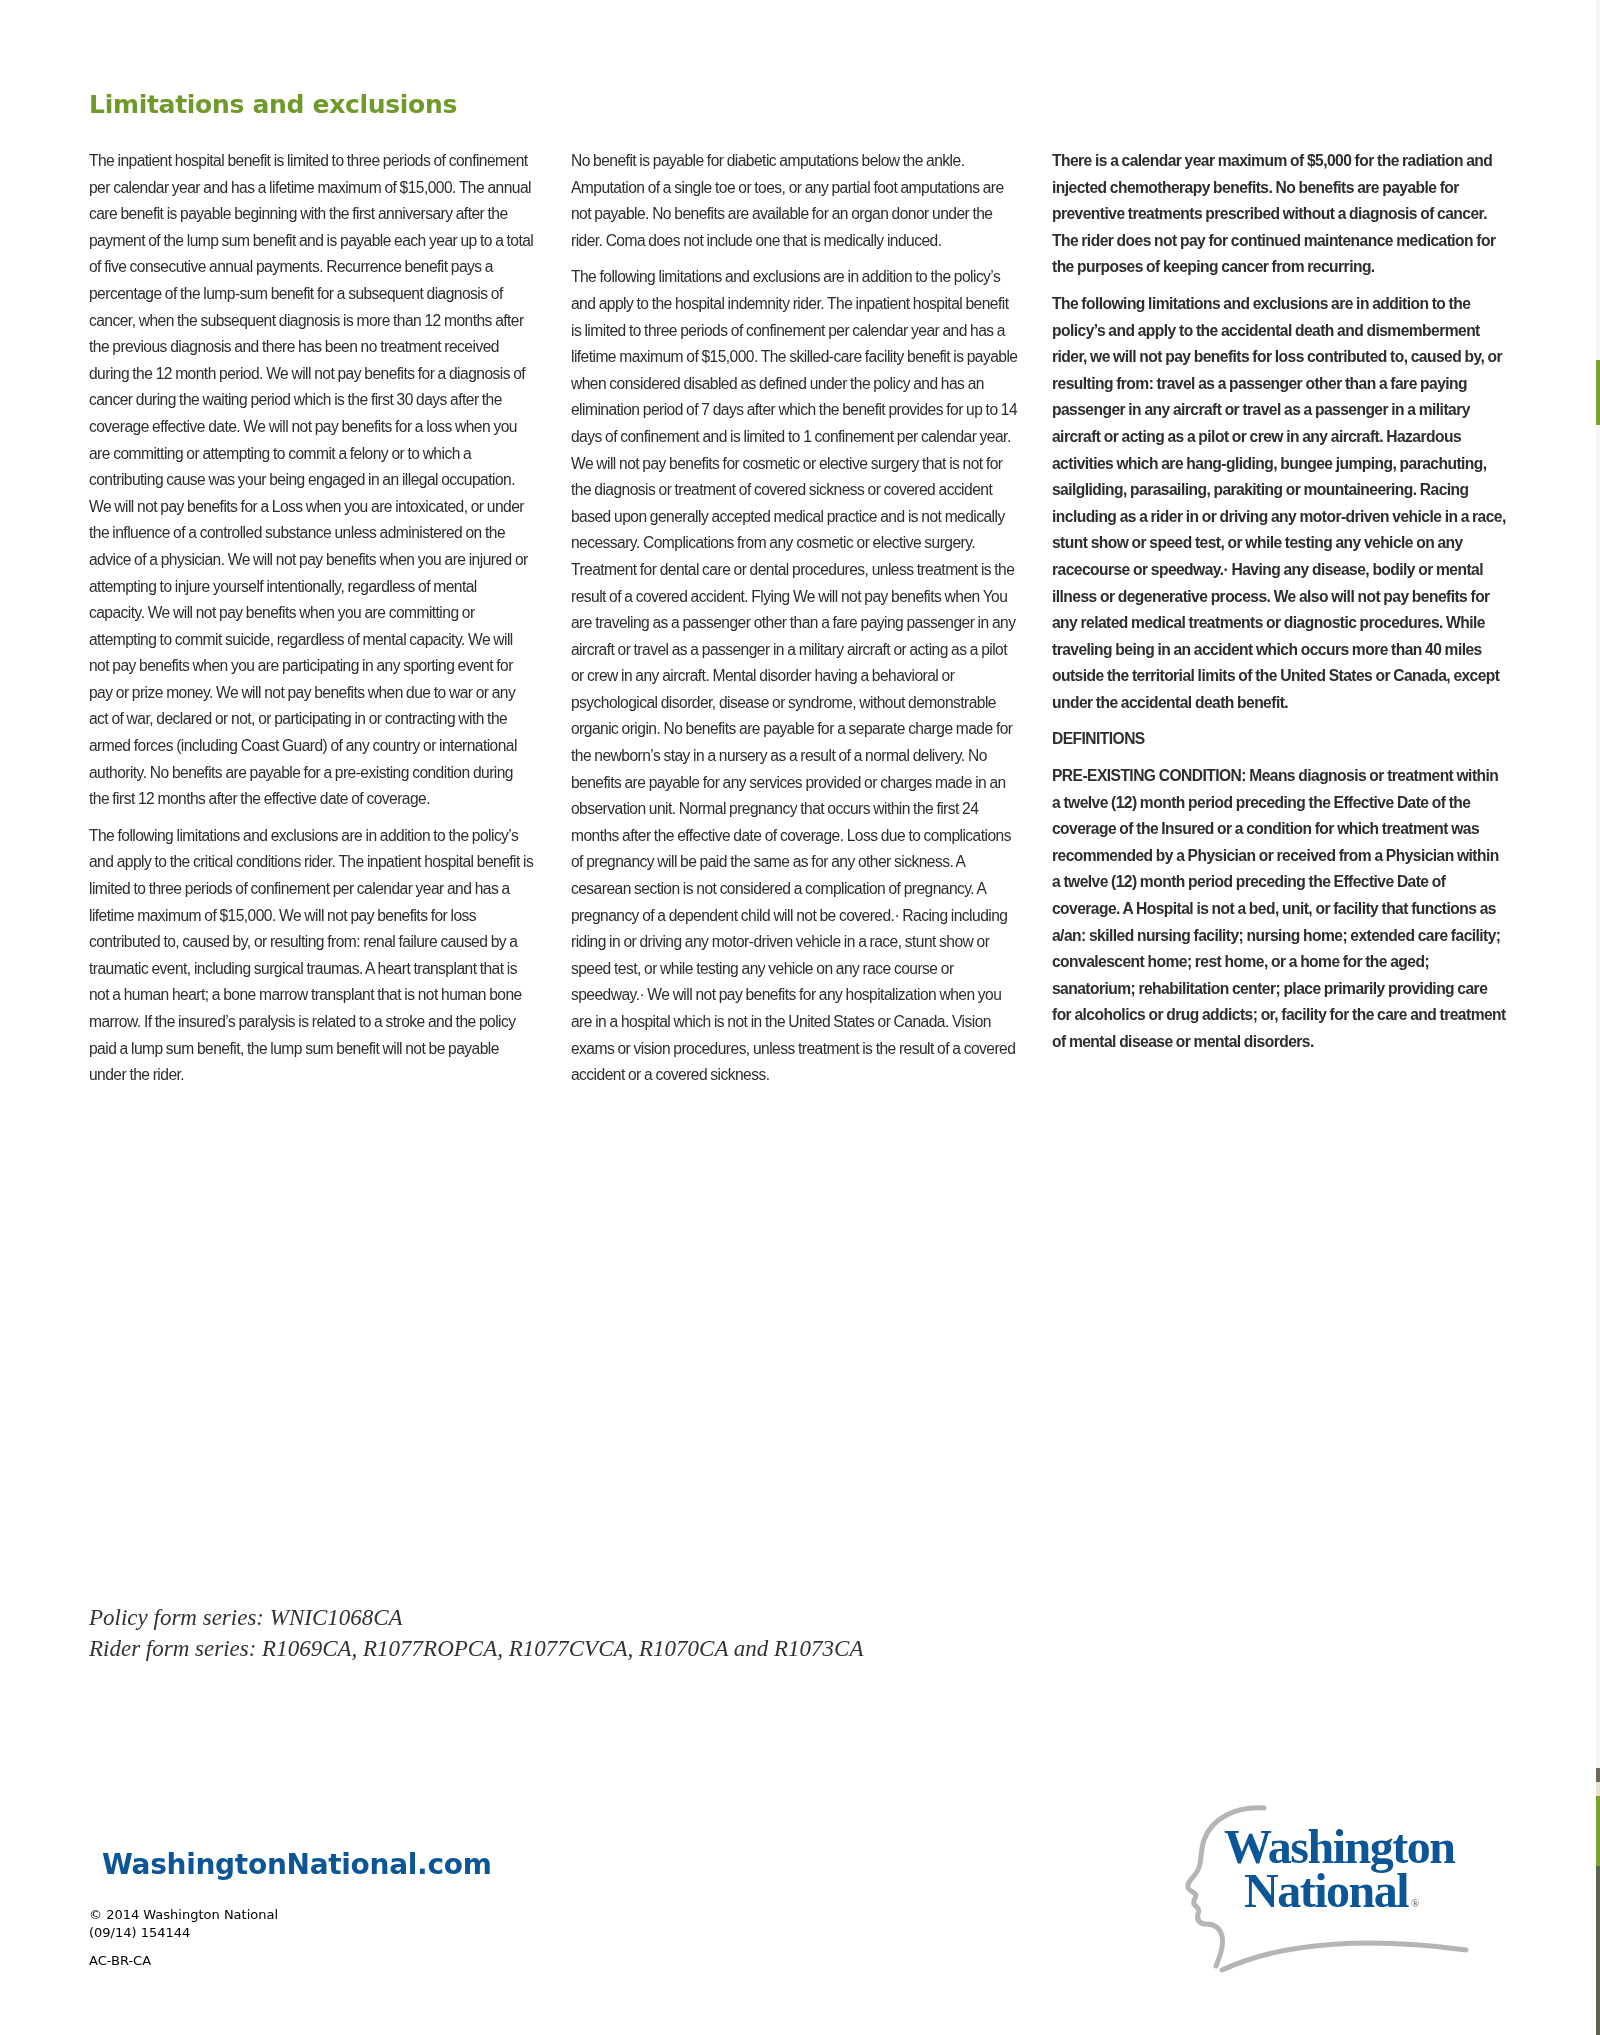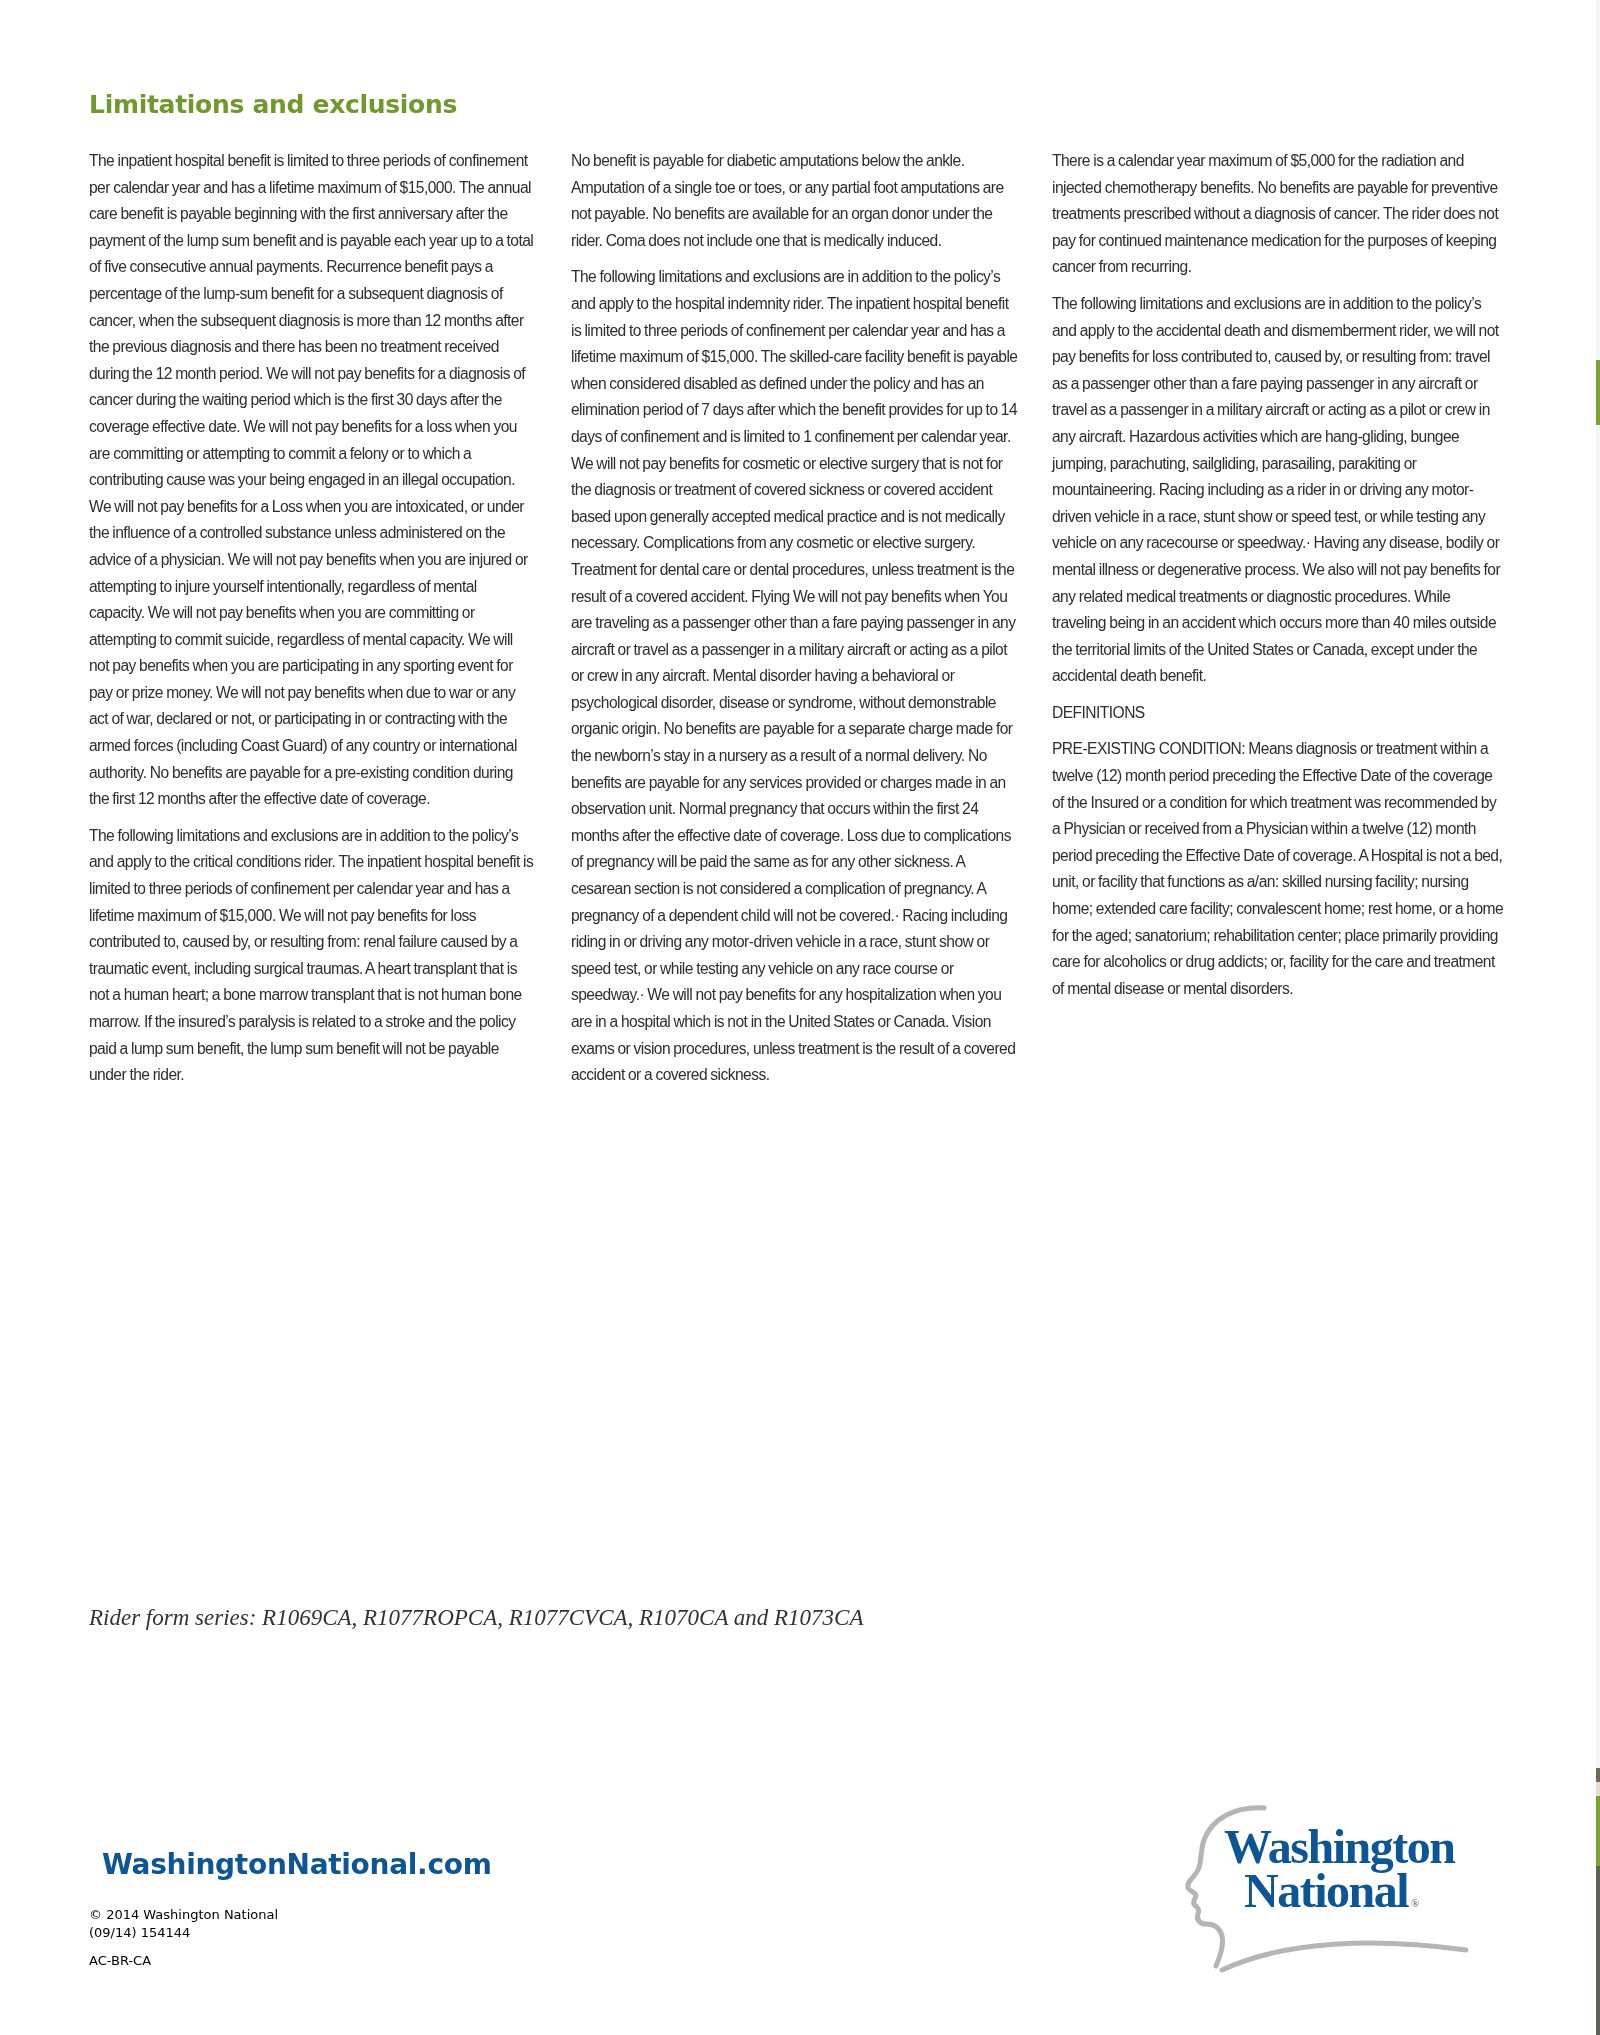--- a/index.html
+++ b/index.html
@@ -40,21 +40,21 @@
       line-height: 26.6px;
       color: #2e2e2e;
       letter-spacing: -0.55px;
       word-spacing: -0.5px;
     }
     .col p {
       margin: 0 0 10px 0;
     }
     .col-1 { left: 89px; width: 446px; }
     .col-2 { left: 571px; width: 450px; }
-    .col-3 { left: 1052px; width: 454px; }
+    .col-3 { left: 1052px; width: 454px; font-weight: bold; }
     .col .label-definitions {
       margin: 0 0 10px 0;
     }
 
     .forms {
       position: absolute;
       left: 89px;
       top: 1602px;
       font-family: "Liberation Serif", serif;
       font-style: italic;
@@ -166,20 +166,21 @@
   </div>
 
   <div class="col col-3">
     <p>There is a calendar year maximum of $5,000 for the radiation and injected chemotherapy benefits. No benefits are payable for preventive treatments prescribed without a diagnosis of cancer. The rider does not pay for continued maintenance medication for the purposes of keeping cancer from recurring.</p>
     <p>The following limitations and exclusions are in addition to the policy’s and apply to the accidental death and dismemberment rider, we will not pay benefits for loss contributed to, caused by, or resulting from: travel as a passenger other than a fare paying passenger in any aircraft or travel as a passenger in a military aircraft or acting as a pilot or crew in any aircraft. Hazardous activities which are hang-gliding, bungee jumping, parachuting, sailgliding, parasailing, parakiting or mountaineering. Racing including as a rider in or driving any motor-driven vehicle in a race, stunt show or speed test, or while testing any vehicle on any racecourse or speedway.·  Having any disease, bodily or mental illness or degenerative process. We also will not pay benefits for any related medical treatments or diagnostic procedures. While traveling being in an accident which occurs more than 40 miles outside the territorial limits of the United States or Canada, except under the accidental death benefit.</p>
     <p class="label-definitions">DEFINITIONS</p>
     <p>PRE-EXISTING CONDITION: Means diagnosis or treatment within a twelve (12) month period preceding the Effective Date of the coverage of the Insured or a condition for which treatment was recommended by a Physician or received from a Physician within a twelve (12) month period preceding the Effective Date of coverage. A Hospital is not a bed, unit, or facility that functions as a/an: skilled nursing facility; nursing home; extended care facility; convalescent home; rest home, or a home for the aged; sanatorium; rehabilitation center; place primarily providing care for alcoholics or drug addicts; or, facility for the care and treatment of mental disease or mental disorders.</p>
   </div>
 
   <div class="forms">
+    <div>Policy form series: WNIC1068CA</div>
     <div>Rider form series: R1069CA, R1077ROPCA, R1077CVCA, R1070CA and R1073CA</div>
   </div>
 
 
   <a class="website">WashingtonNational.com</a>
 
   <div class="legal">
     <div>© 2014 Washington National</div>
     <div>(09/14) 154144</div>
     <div class="code">AC-BR-CA</div>

